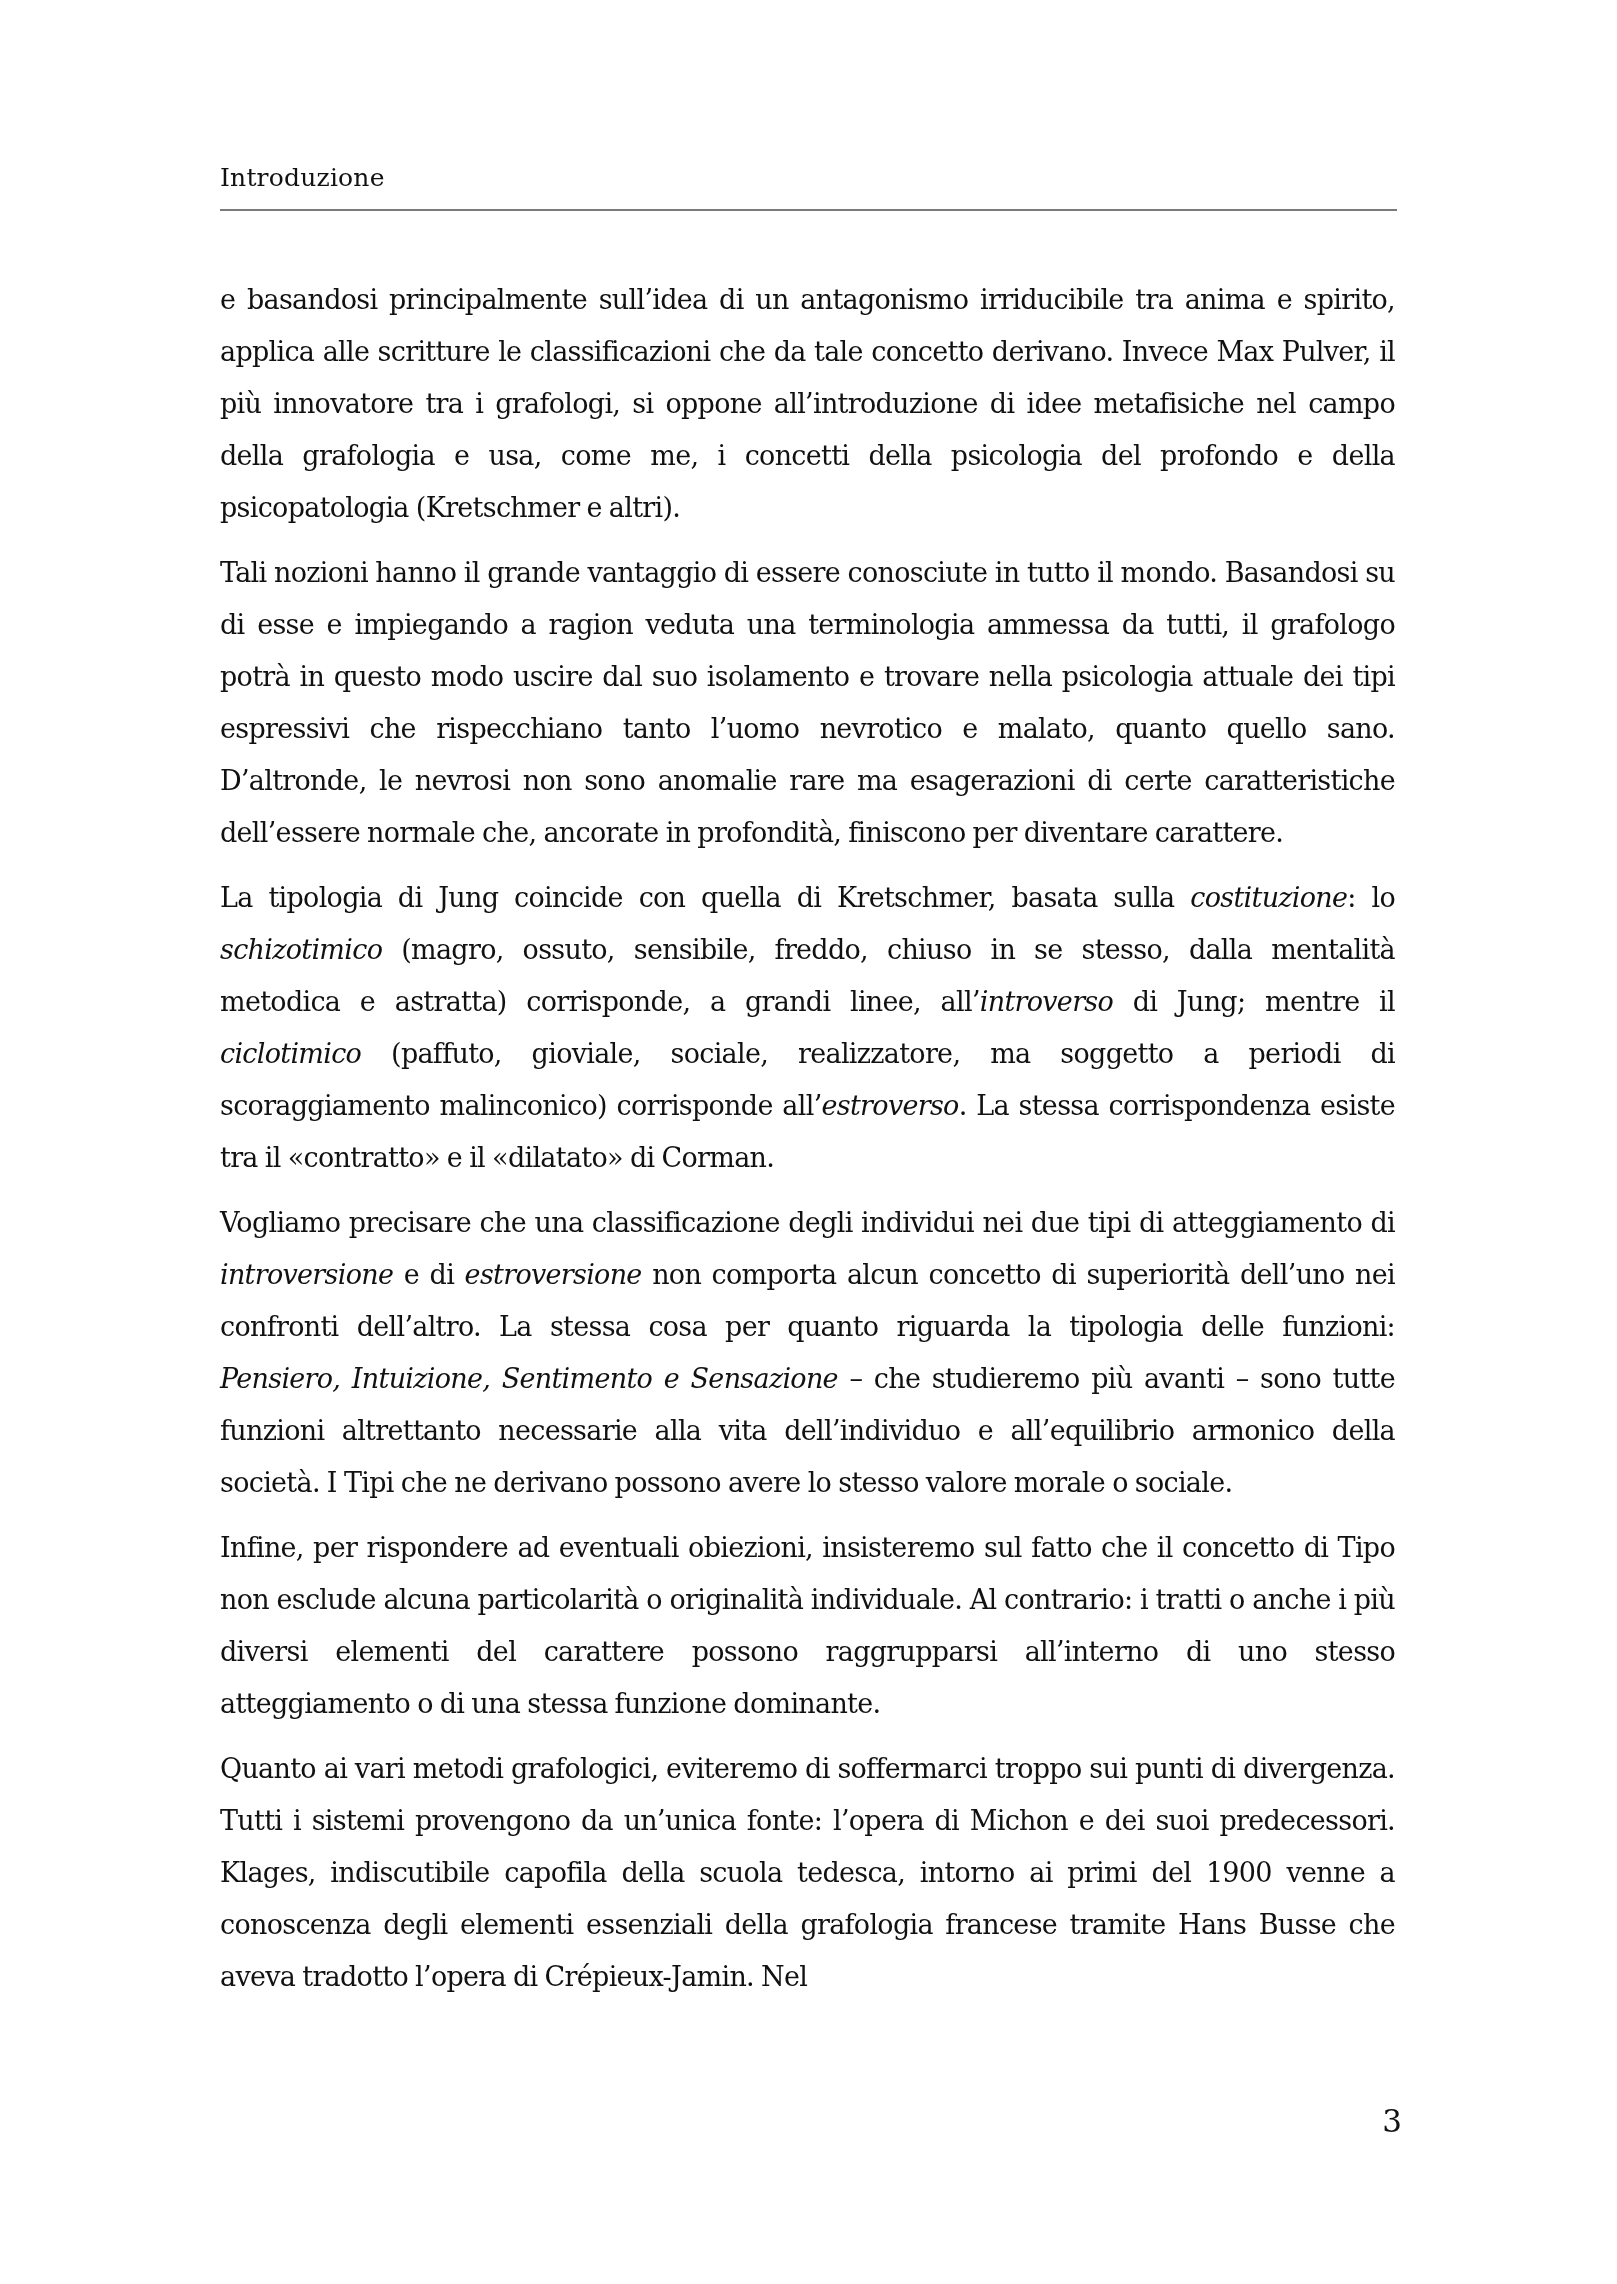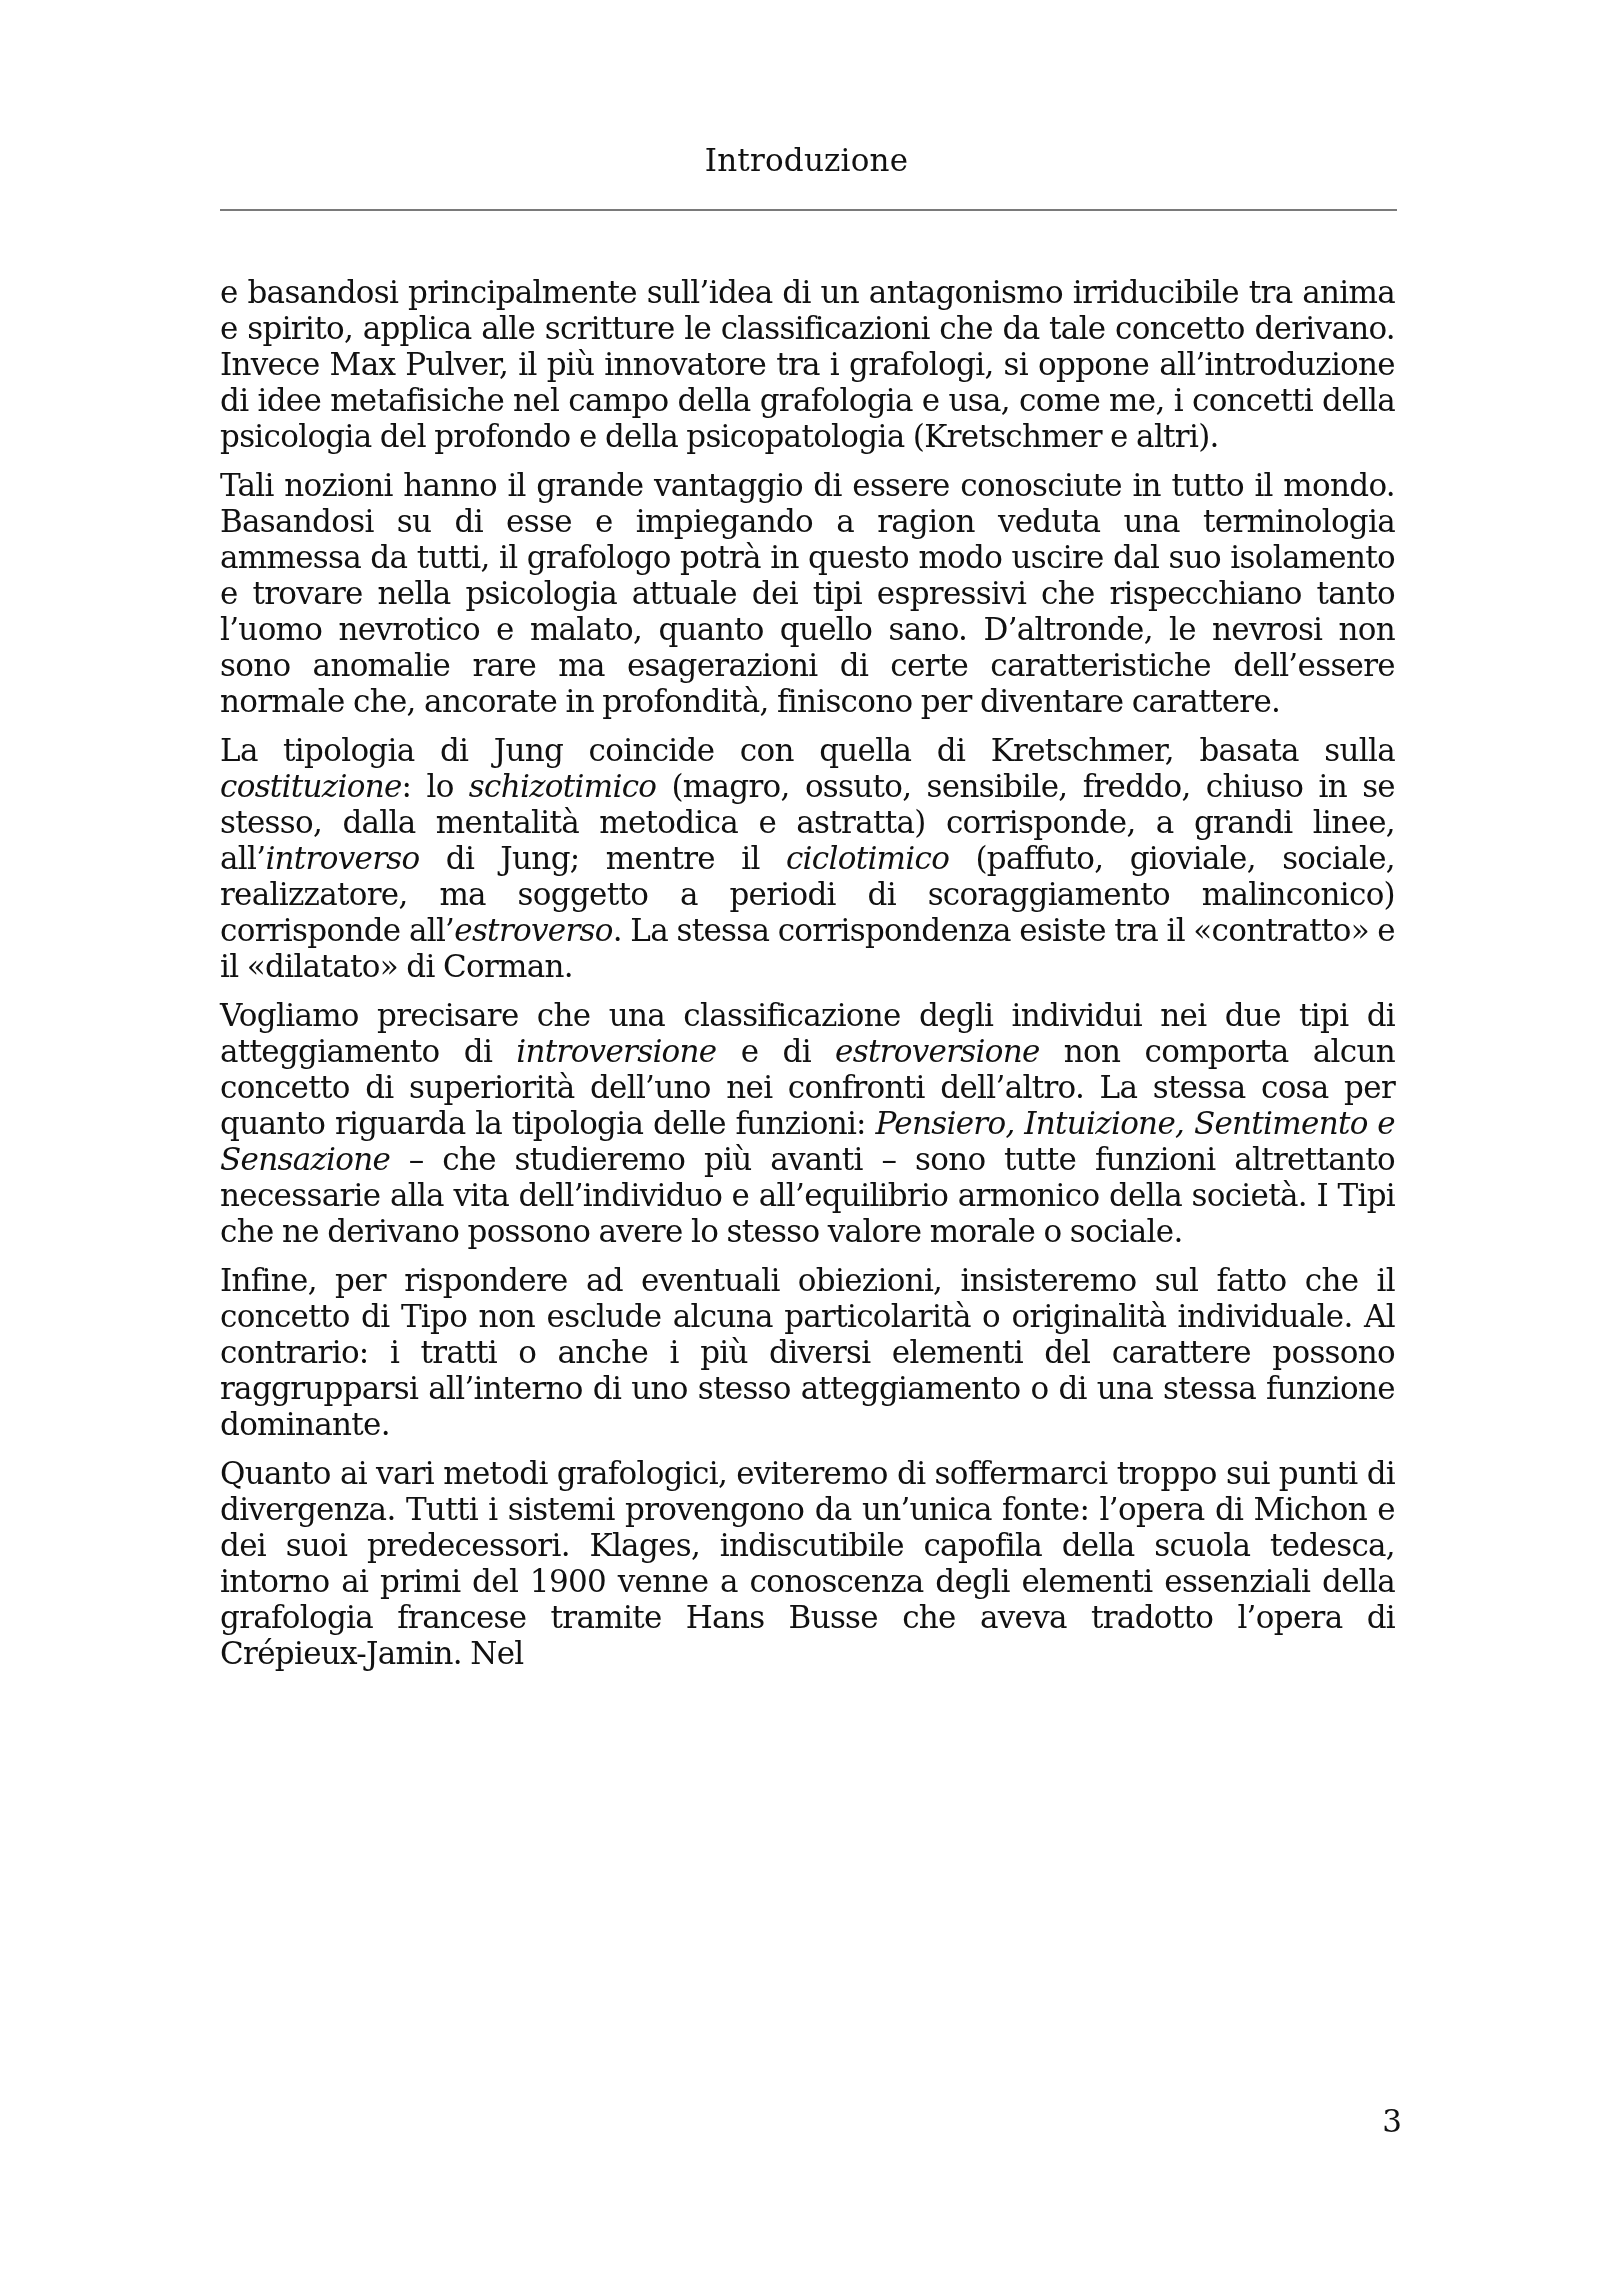--- a/index.html
+++ b/index.html
@@ -7,42 +7,42 @@
       width: 1618px;
       height: 2284px;
       position: relative;
       overflow: hidden;
       font-family: "DejaVu Serif", "Liberation Serif", serif;
       color: #111111;
     }
     .running-head {
       position: absolute;
       left: 220px;
-      top: 141px;
+      top: 158px;
       width: 1173px;
-      text-align: center;
-      font-size: 31px;
+      text-align: left;
+      font-size: 25px;
       line-height: 39px;
       letter-spacing: 0.2px;
     }
     .head-rule {
       position: absolute;
       left: 220px;
       top: 209px;
       width: 1177px;
       height: 0;
       border-top: 2.4px solid #7a7a7a;
     }
     .body-text {
       position: absolute;
       left: 220px;
       top: 274px;
       width: 1175px;
-      font-size: 31px;
-      line-height: 36px;
+      font-size: 27px;
+      line-height: 52px;
       text-align: justify;
       letter-spacing: -0.7px;
       word-spacing: -0.8px;
     }
     .body-text p {
       margin: 0 0 13px 0;
       hyphens: none;
     }
     .body-text em { }
     .folio {

